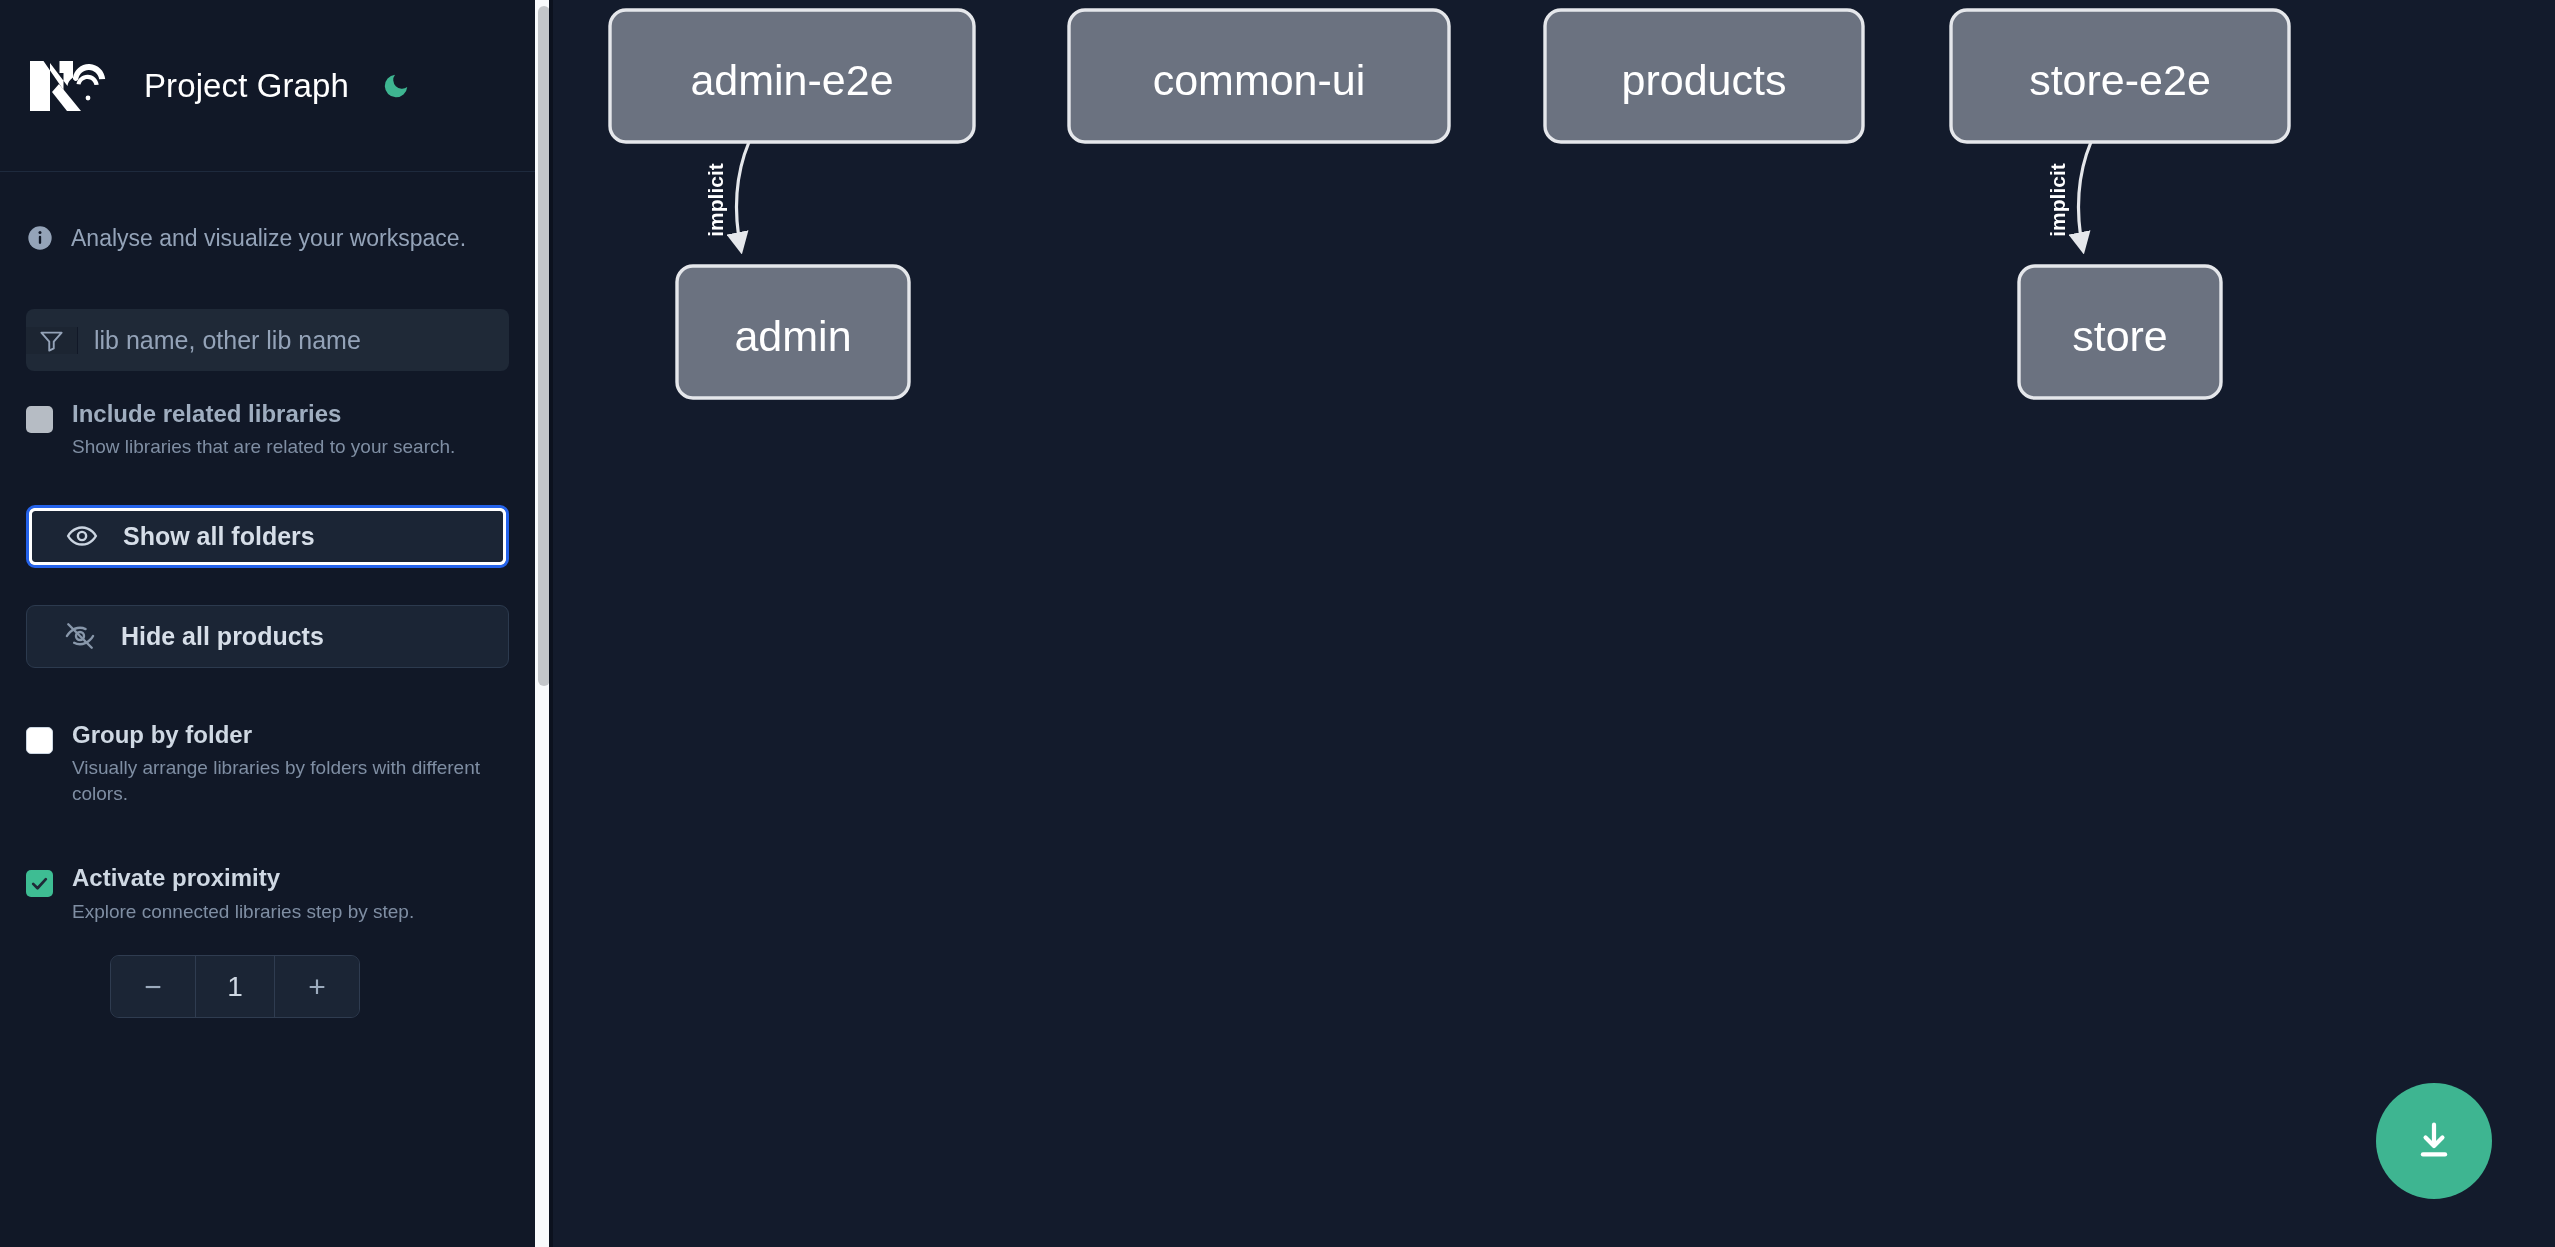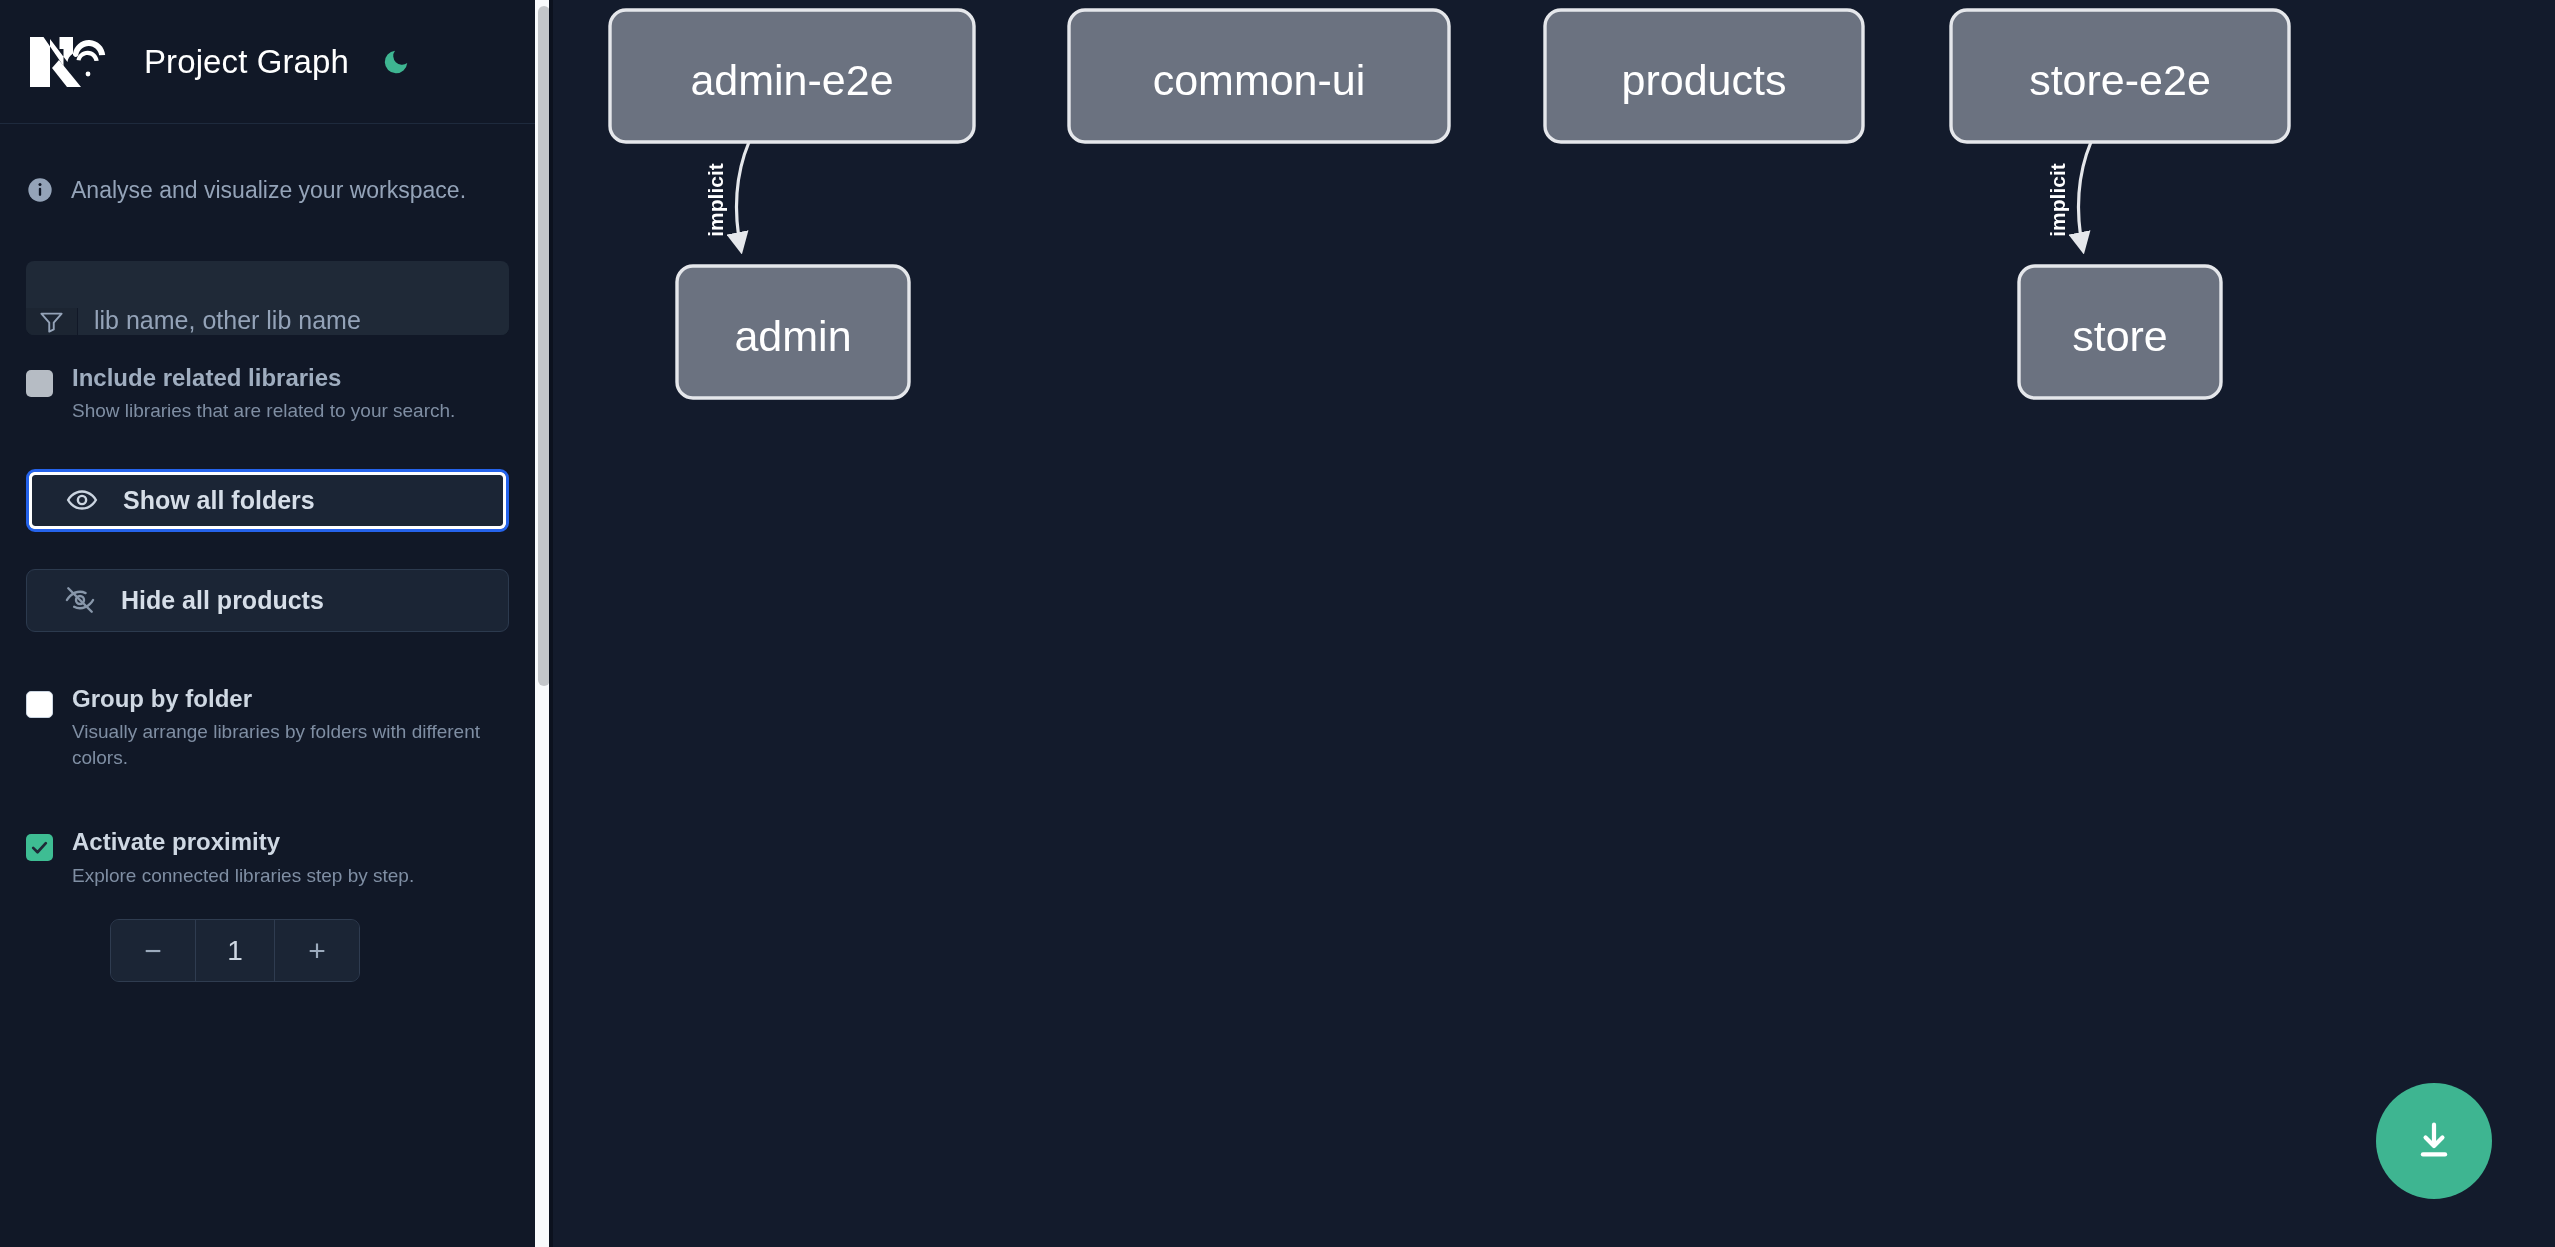--- a/index.html
+++ b/index.html
@@ -32,21 +32,21 @@
 
   .sidebar-scroll {
     position: absolute;
     inset: 0 18px 0 0;
     width: 535px;
     height: 1247px;
     overflow: hidden;
   }
 
   .sidebar-header {
-    height: 124px;
+    height: 172px;
     display: flex;
     align-items: center;
     padding-left: 26px;
     border-bottom: 1px solid #1e2a3d;
     background: #111827;
   }
 
   .nx-logo {
     width: 92px;
     height: 66px;
@@ -80,23 +80,23 @@
   }
   .info-icon { flex: 0 0 28px; width: 28px; height: 28px; }
   .info-text {
     font-size: 23px;
     color: #94a3b8;
     white-space: nowrap;
   }
 
   .filter-wrap {
     margin: 57px 26px 0 26px;
-    height: 74px;
-    display: flex;
-    align-items: flex-end;
+    height: 62px;
+    display: flex;
+    align-items: center;
     background: #1f2937;
     border-radius: 8px;
     overflow: hidden;
   }
   .filter-icon-box {
     width: 52px;
     display: flex;
     align-items: center;
     justify-content: center;
     border-right: 1px solid #111827;

